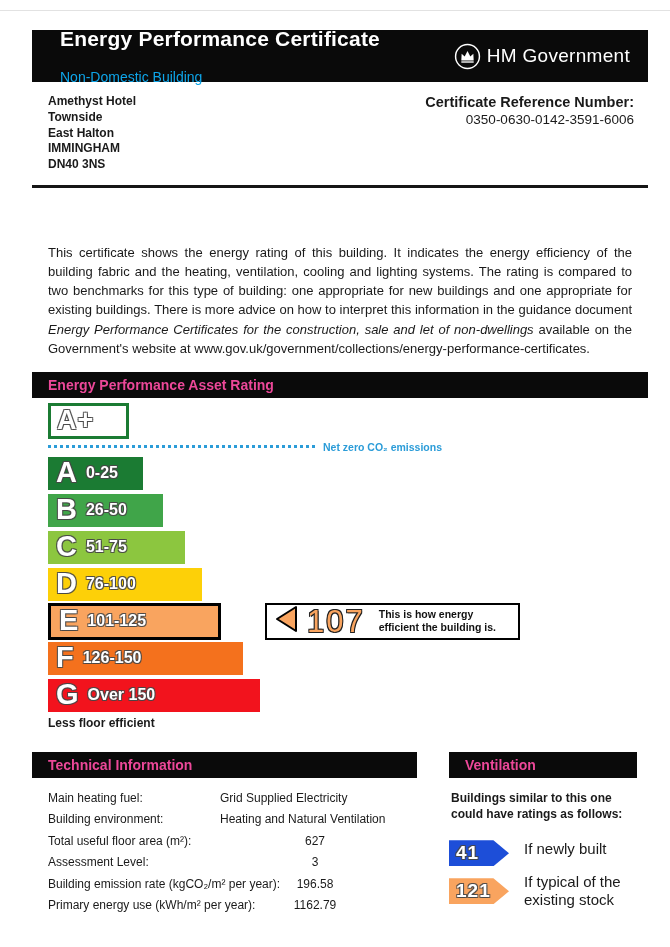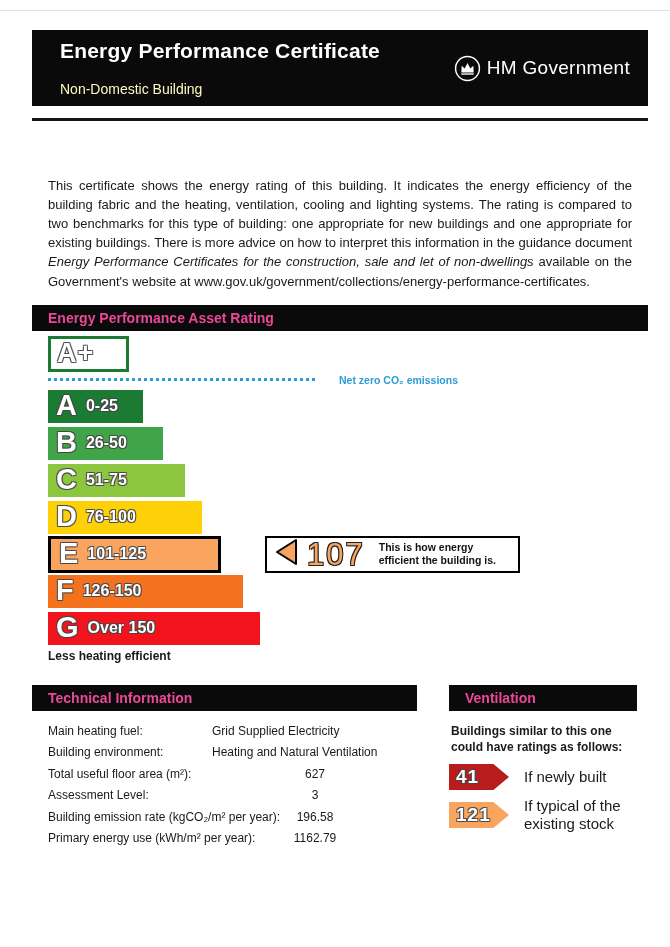--- a/index.html
+++ b/index.html
@@ -5,23 +5,23 @@
   html,body{margin:0;padding:0;}
   body{
     width:670px;height:947px;background:#ffffff;overflow:hidden;position:relative;
     font-family:"Liberation Sans", sans-serif;color:#1a1a1a;
     -webkit-font-smoothing:antialiased;
   }
   .top-rule{position:absolute;top:10px;left:0;width:670px;height:1px;background:#e2e2e2;}
   .page{padding:30px 22px 0 32px;}
 
   
-  .header-bar{background:#0a0a0a;height:76px;display:flex;align-items:center;justify-content:space-between;padding:0 18px 0 28px;box-sizing:border-box;}
+  .header-bar{background:#0a0a0a;height:52px;display:flex;align-items:center;justify-content:space-between;padding:0 18px 0 28px;box-sizing:border-box;}
   .title{color:#fff;font-size:21px;font-weight:bold;letter-spacing:.2px;line-height:1.15;}
-  .subtitle{color:#fef9c3;font-size:14px;margin-top:18px;}
+  .subtitle{color:#0ea5e9;font-size:14px;margin-top:18px;}
   .gov-logo{display:flex;align-items:center;color:#fff;}
   .gov-logo svg{display:block;margin-right:6px;}
   .gov-text{font-size:19px;font-weight:normal;letter-spacing:.3px;}
 
   
   .info-row{display:flex;justify-content:space-between;margin-top:12px;}
   .address{padding-left:16px;font-size:12px;font-weight:bold;line-height:1.32;}
   .cert-ref{text-align:right;padding-right:14px;}
   .cert-ref .lbl{font-size:14.5px;font-weight:bold;}
   .cert-ref .num{font-size:13.5px;margin-top:2px;}
@@ -36,21 +36,21 @@
 
   
   .chart{position:relative;padding-left:16px;}
   .more-label,.less-label{font-size:12px;font-weight:bold;}
   .more-label{margin-top:10px;}
   .aplus-box{margin-top:5px;width:69px;height:30px;border:3px solid #1b7b33;display:flex;align-items:center;padding-left:6px;}
   .outlined{color:#fff;text-shadow:-1px -1px 0 rgba(70,70,70,.85),1px -1px 0 rgba(70,70,70,.85),-1px 1px 0 rgba(70,70,70,.85),1px 1px 0 rgba(70,70,70,.85);}
   .aplus-box .glyph{font-size:27px;font-weight:bold;letter-spacing:1px;}
   .netzero-row{display:flex;align-items:center;margin-top:3px;height:10px;}
   .dotline{width:267px;border-top:3px dotted #2b9cd8;}
-  .netzero-label{font-size:10.5px;font-weight:bold;color:#2b9cd8;margin-left:24px;}
+  .netzero-label{font-size:10.5px;font-weight:bold;color:#2b9cd8;margin-left:8px;}
 
   #bands-wrap{margin-top:5px;position:relative;}
   .band{height:33px;margin-bottom:4px;display:flex;align-items:center;box-sizing:border-box;}
   .band .letter{font-size:29px;font-weight:bold;line-height:1;margin:0 9px 2px 8px;}
   .band .range{font-size:16px;font-weight:bold;}
   .band.current{height:37px;border:3px solid #000;margin-top:-2px;margin-bottom:2px;}
 
   .indicator{position:absolute;left:217px;top:146px;width:255px;height:37px;background:#fff;border:2px solid #000;box-sizing:border-box;display:flex;align-items:center;}
   .indicator svg{margin-left:8px;flex:none;}
   .indicator .value{font-size:31px;font-weight:normal;line-height:1;margin-left:8px;letter-spacing:2px;color:#f9a45f;text-shadow:-1px -1px 0 #222,1px -1px 0 #222,-1px 1px 0 #222,1px 1px 0 #222;}
@@ -59,21 +59,21 @@
   .less-label{margin-top:4px;padding-left:16px;}
 
   
   .bottom{display:flex;margin-top:22px;}
   .col-left{width:385px;flex:none;}
   .col-right{margin-left:32px;width:188px;flex:none;}
   .tech-rows{margin-top:12px;padding-left:16px;}
   .tech-row{position:relative;height:21.5px;font-size:12px;line-height:16px;}
   .tech-row .lbl{font-weight:normal;}
   .tech-row .val{position:absolute;top:0;}
-  .tech-row .val.text{left:164px;}
+  .tech-row .val.text{left:172px;}
   .tech-row .val.num{left:172px;width:190px;text-align:center;}
 
   .bench-intro{margin-top:12px;padding-left:2px;font-size:12px;font-weight:bold;line-height:1.35;width:178px;}
   .bench-items{margin-top:9px;}
   .bench-row{display:flex;align-items:center;margin-bottom:7px;}
   .bench-badge{width:60px;height:26px;flex:none;display:flex;align-items:center;clip-path:polygon(0 0,74% 0,100% 50%,74% 100%,0 100%);}
   .bench-badge .num{font-size:19px;font-weight:bold;padding-left:7px;letter-spacing:1px;}
   .bench-label{margin-left:15px;font-size:15px;line-height:1.2;width:112px;}
 </style>
 </head>
@@ -93,20 +93,33 @@
         <svg width="27" height="27" viewBox="0 0 24 24">
           <circle cx="12" cy="12" r="10.6" fill="none" stroke="#ffffff" stroke-width="1.3"></circle>
           <path d="M6.5 15.5 L6.8 9.5 L9.5 12 L12 7 L14.5 12 L17.2 9.5 L17.5 15.5 Z" fill="#ffffff"></path>
           <rect x="6.5" y="16.3" width="11" height="1.2" fill="#ffffff"></rect>
         </svg>
       </span>
       <span class="gov-text">HM Government</span>
     </div>
   </div>
 
+  <div class="info-row">
+    <div class="address" id="address-block">
+        <div>Amethyst Hotel</div>
+        <div>Townside</div>
+        <div>East Halton</div>
+        <div>IMMINGHAM</div>
+        <div>DN40 3NS</div>
+      </div>
+    <div class="cert-ref">
+      <div class="lbl">Certificate Reference Number:</div>
+      <div class="num">0350-0630-0142-3591-6006</div>
+    </div>
+  </div>
 
   <div class="divider"></div>
 
   <div class="intro">
     <span>This certificate shows the energy rating of this building. It indicates the energy efficiency of the building fabric and the heating, ventilation, cooling and lighting systems. The rating is compared to two benchmarks for this type of building: one appropriate for new buildings and one appropriate for existing buildings. There is more advice on how to interpret this information in the guidance document </span><em>Energy Performance Certificates for the construction, sale and let of non-dwellings</em><span> available on the Government's website at www.gov.uk/government/collections/energy-performance-certificates.</span>
   </div>
 
   <div class="section-bar full">Energy Performance Asset Rating</div>
 
   <div class="chart">
@@ -155,41 +168,41 @@
           <svg width="24" height="28" viewBox="0 0 24 28">
             <polygon points="21,2 21,26 2,14" fill="#f9a45f" stroke="#000" stroke-width="2" stroke-linejoin="round"></polygon>
           </svg>
         </span>
         <span class="value">107</span>
         <span class="desc">This is how energy efficient the building is.</span>
       </div>
     </div>
   </div>
 
-  <div class="less-label">Less heating efficient</div>
+  <div class="less-label">Less floor efficient</div>
 
   <div class="bottom">
     <div class="col-left">
       <div class="section-bar">Technical Information</div>
       <div class="tech-rows" id="tech-rows">
           <div class="tech-row"><span class="lbl">Main heating fuel:</span><span class="val text">Grid Supplied Electricity</span></div>
           <div class="tech-row"><span class="lbl">Building environment:</span><span class="val text">Heating and Natural Ventilation</span></div>
           <div class="tech-row"><span class="lbl">Total useful floor area (m²):</span><span class="val num">627</span></div>
           <div class="tech-row"><span class="lbl">Assessment Level:</span><span class="val num">3</span></div>
           <div class="tech-row"><span class="lbl">Building emission rate (kgCO₂/m² per year):</span><span class="val num">196.58</span></div>
           <div class="tech-row"><span class="lbl">Primary energy use (kWh/m² per year):</span><span class="val num">1162.79</span></div>
         </div>
     </div>
 
     <div class="col-right">
       <div class="section-bar">Ventilation</div>
       <div class="bench-intro">Buildings similar to this one could have ratings as follows:</div>
       <div class="bench-items" id="bench-items">
           <div class="bench-row">
-            <div class="bench-badge" style="background: #b91c1c;">
+            <div class="bench-badge" style="background: #1d4ed8; margin-top: 9px;">
               <span class="num outlined">41</span>
             </div>
             <div class="bench-label">If newly built</div>
           </div>
           <div class="bench-row">
             <div class="bench-badge" style="background: rgb(249, 164, 95);">
               <span class="num outlined">121</span>
             </div>
             <div class="bench-label">If typical of the existing stock</div>
           </div>

